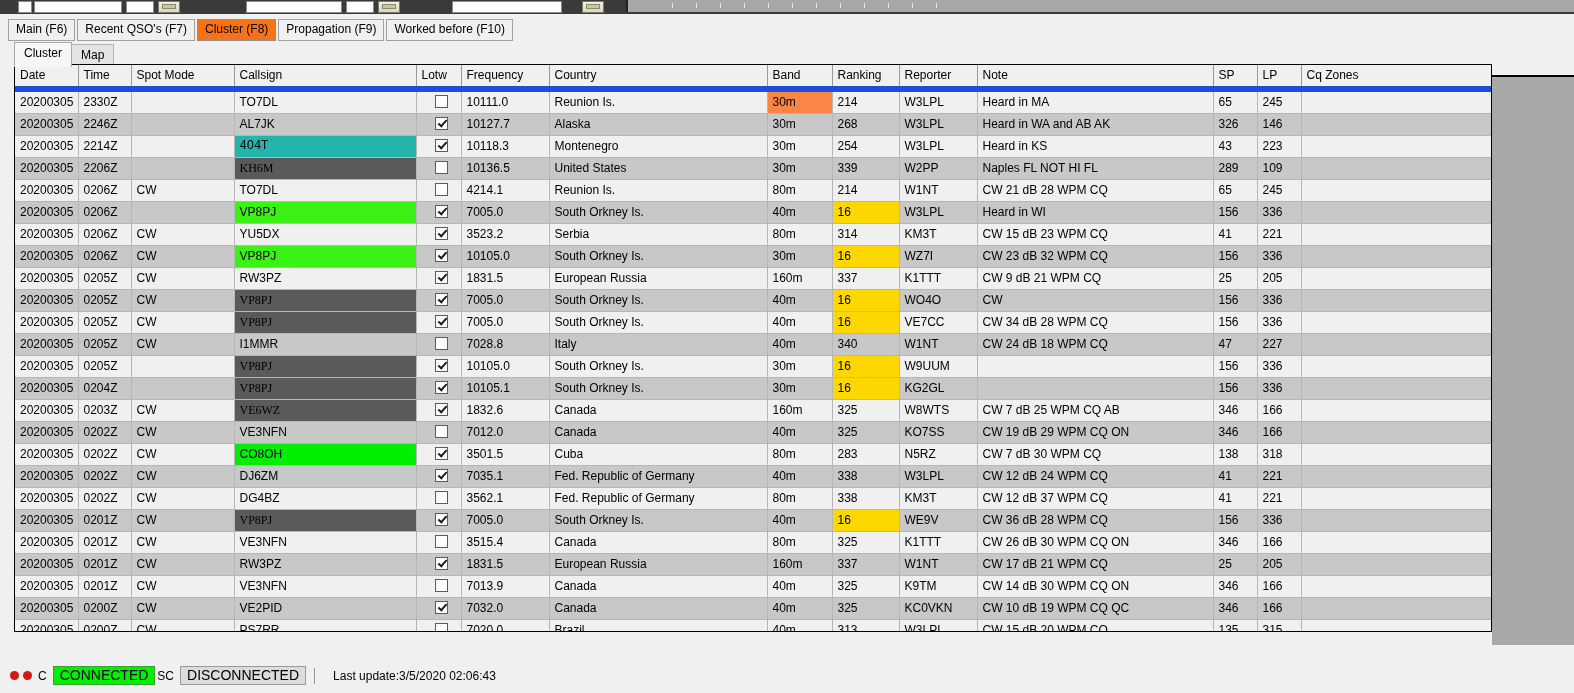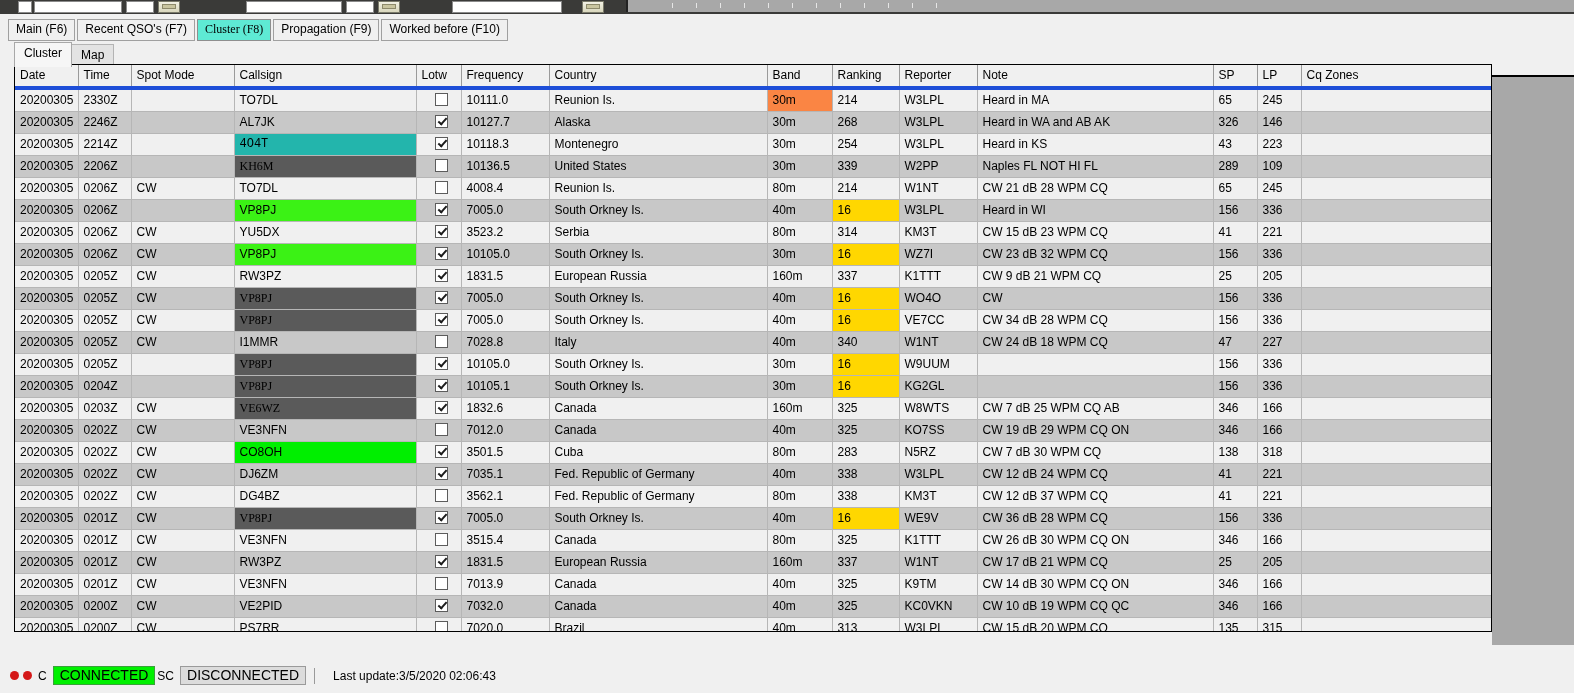--- a/index.html
+++ b/index.html
@@ -91,23 +91,22 @@
     font-size: 12px;
     line-height: 17px;
     padding: 1px 7px 2px 7px;
     background: #f0f0f0;
     border: 1px solid #a0a0a0;
     margin-right: 2px;
     cursor: default;
     color: #000;
   }
   .pagetab.active {
-    background: #5eead4;
+    background: #f97316;
     border-color: #8e8e8e;
-    font-family: Liberation Serif, serif;
   }
 
   
   .innertabs {
     position: relative;
     height: 22px;
     padding-left: 14px;
     box-sizing: border-box;
     background: #f0f0f0;
   }
@@ -148,21 +147,21 @@
     table-layout: fixed;
     width: 1476px;
     font-size: 12px;
   }
   table.grid th {
     background: #f0f0f0;
     font-weight: normal;
     text-align: left;
     padding: 3px 0 4px 5px;
     border-right: 1px solid #9a9a9a;
-    border-bottom: 4px solid #1d4ed8;
+    border-bottom: 6px solid #1d4ed8;
     color: #000;
     white-space: nowrap;
     overflow: hidden;
   }
   table.grid td {
     padding: 2px 0 3px 5px;
     border-right: 1px solid #b6b6b6;
     border-bottom: 1px solid #b6b6b6;
     white-space: nowrap;
     overflow: hidden;
@@ -393,21 +392,21 @@
           <td>289</td>
           <td>109</td>
           <td></td>
         </tr>
         <tr class="r-odd">
           <td>20200305</td>
           <td>0206Z</td>
           <td>CW</td>
           <td>TO7DL</td>
           <td class="lotw"><span class="cb"></span></td>
-          <td>4008.4</td>
+          <td>4214.1</td>
           <td>Reunion Is.</td>
           <td>80m</td>
           <td>214</td>
           <td>W1NT</td>
           <td>CW 21 dB 28 WPM CQ</td>
           <td>65</td>
           <td>245</td>
           <td></td>
         </tr>
         <tr class="r-even">

